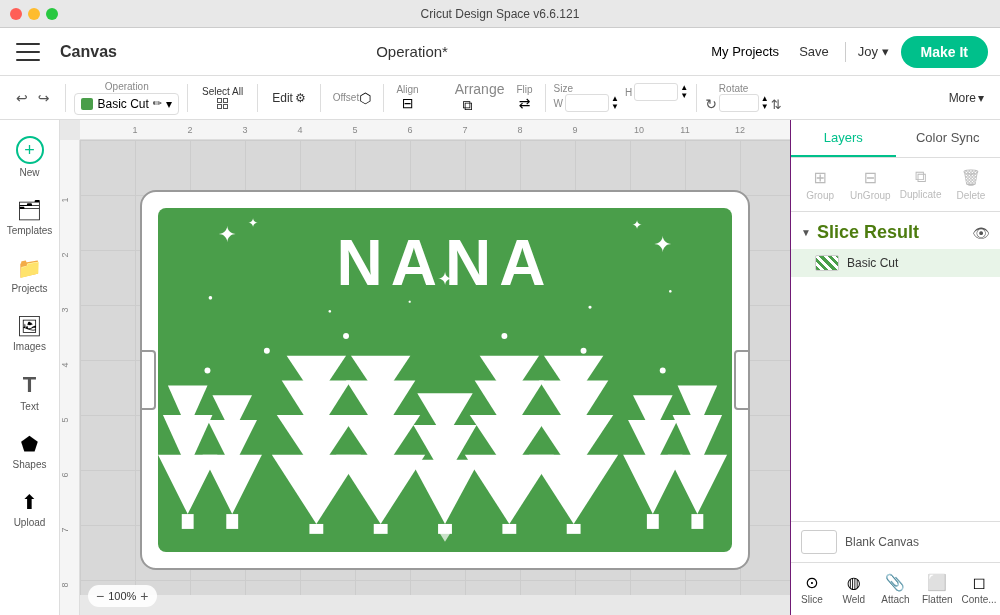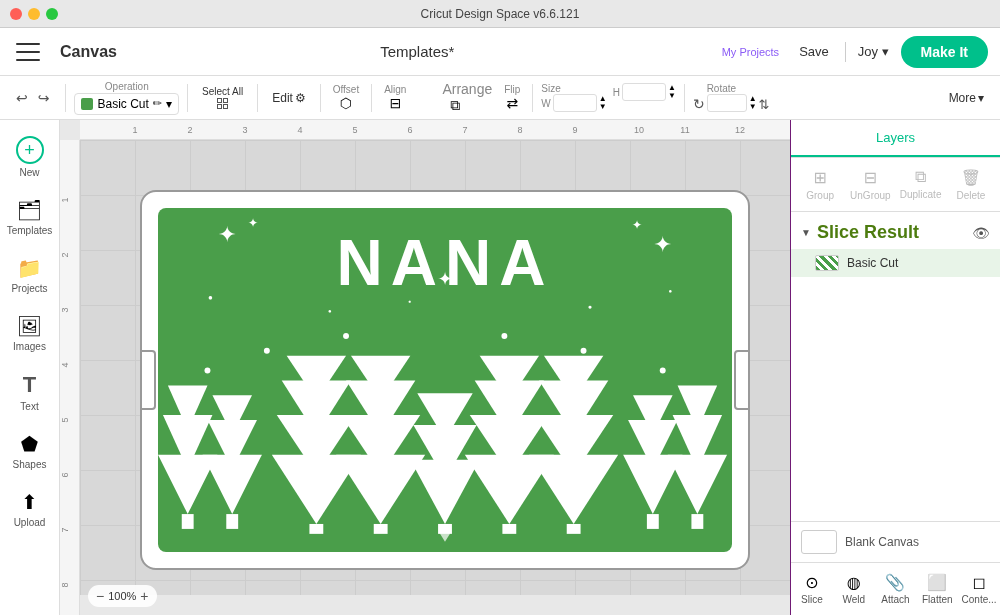--- a/index.html
+++ b/index.html
@@ -23,21 +23,21 @@
       width: 100%; height: 48px; background: #fff;
       display: flex; align-items: center; padding: 0 12px;
       border-bottom: 1px solid #ddd; gap: 12px;
     }
     .menu-icon { width: 24px; height: 18px; display: flex; flex-direction: column; justify-content: space-between; cursor: pointer; }
     .menu-icon span { display: block; height: 2px; background: #333; border-radius: 1px; }
     .canvas-label { font-size: 16px; font-weight: 600; color: #333; margin-left: 4px; }
     .topbar-center { flex: 1; display: flex; justify-content: center; }
     .title-text { font-size: 15px; color: #333; }
     .topbar-right { display: flex; align-items: center; gap: 12px; }
-    .my-projects-btn { font-size: 11px; color: #8b5cf6; cursor: pointer; }
+    .my-projects-btn { font-size: 13px; color: #000000; cursor: pointer; }
     .save-btn { font-size: 13px; color: #333; cursor: pointer; }
     .divider-v { width: 1px; height: 20px; background: #ccc; }
     .user-btn { display: flex; align-items: center; gap: 4px; font-size: 13px; color: #333; cursor: pointer; }
     .make-it-btn { background: #00c08b; color: #fff; border: none; border-radius: 20px; padding: 8px 20px; font-size: 14px; font-weight: 600; cursor: pointer; }
 
     
     #toolbar {
       width: 100%; height: 44px; background: #fff;
       display: flex; align-items: center; padding: 0 8px;
       border-bottom: 1px solid #ddd; gap: 4px;
@@ -218,21 +218,21 @@
 <div id="topbar">
   <button class="toolbar-btn">
     <div class="menu-icon">
       <span></span>
         <span></span>
         <span></span>
     </div>
   </button>
   <span class="canvas-label">Canvas</span>
   <div class="topbar-center">
-    <span class="title-text">Templates*</span>
+    <span class="title-text">Operation*</span>
   </div>
   <div class="topbar-right">
     <button class="my-projects-btn toolbar-btn">My Projects</button>
     <button class="save-btn toolbar-btn">Save</button>
     <div class="divider-v"></div>
     <div class="user-btn">
       <span>Joy</span>
       <span>▾</span>
     </div>
     <button class="make-it-btn">Make It</button>
@@ -273,21 +273,21 @@
   </button>
   <div class="toolbar-divider"></div>
 
   <button class="edit-btn">
     <span>Edit</span>
     <span>⚙</span>
   </button>
   <div class="toolbar-divider"></div>
 
   <button class="toolbar-btn">
-    <div style="display:flex;flex-direction:column;align-items:center">
+    <div style="display:flex;flex-direction:row;align-items:center">
       <span style="font-size:10px;color:#888;">Offset</span>
       <span style="font-size:14px;">⬡</span>
     </div>
   </button>
   <div class="toolbar-divider"></div>
 
   <button class="toolbar-btn">
     <div style="display:flex;flex-direction:column;align-items:center">
       <span style="font-size:10px;color:#888;">Align</span>
       <span style="font-size:14px;">⊟</span>
@@ -514,20 +514,23 @@
       <span class="zoom-pct">100%</span>
       <button class="zoom-btn">+</button>
     </div>
   </div>
 
   <div id="right-panel">
     <div class="panel-tabs">
       <div class="panel-tab active">
         <span>Layers</span>
       </div>
+      <div class="panel-tab">
+        <span>Color Sync</span>
+      </div>
     </div>
     <div class="panel-actions">
       <button class="panel-action-btn disabled">
         <span style="font-size:16px;color:#bbb;">⊞</span>
         <span class="panel-action-label" style="color:#bbb;">Group</span>
       </button>
       <button class="panel-action-btn disabled">
         <span style="font-size:16px;color:#bbb;">⊟</span>
         <span class="panel-action-label" style="color:#bbb;">UnGroup</span>
       </button>

